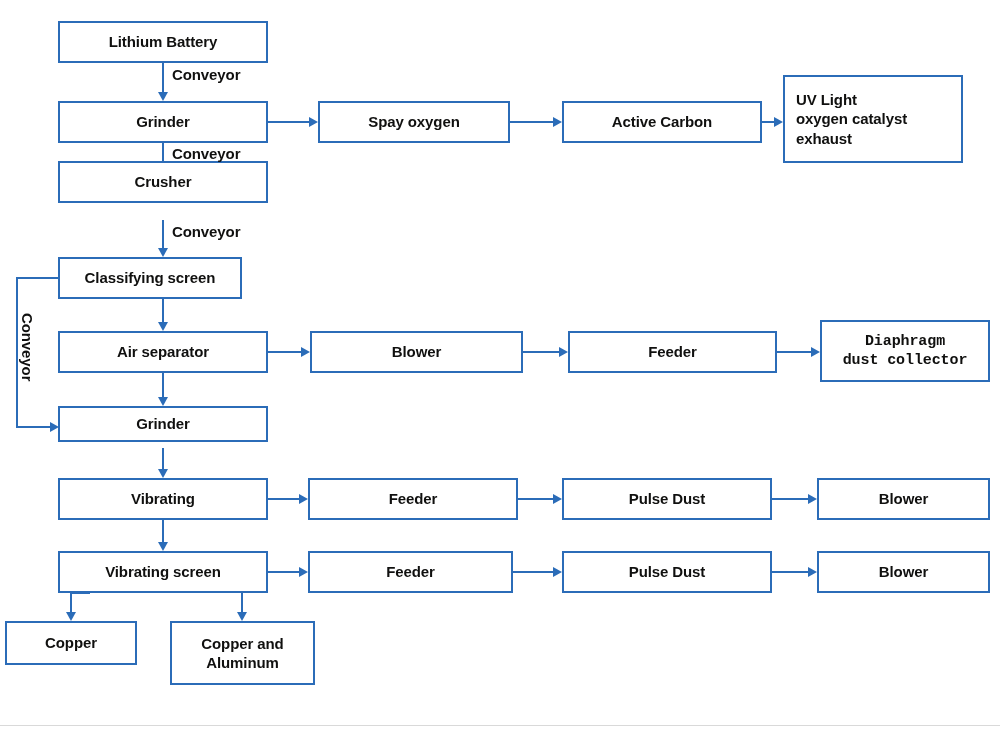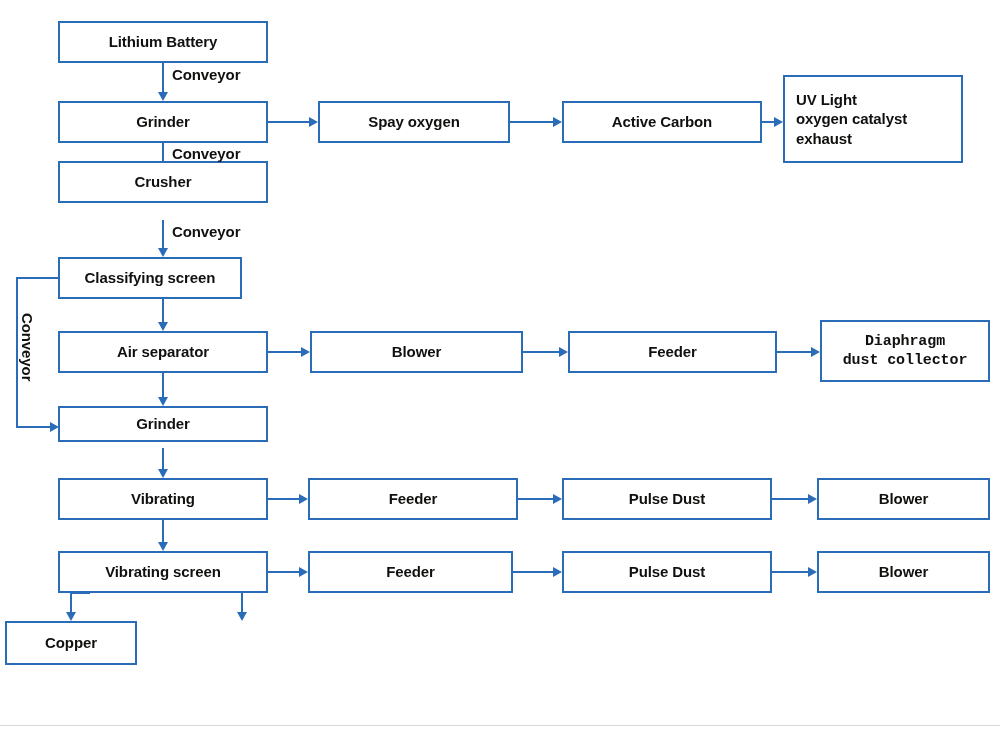--- a/index.html
+++ b/index.html
@@ -210,20 +210,24 @@
   </div>
 
   <div class="node" style="left:817px;top:551px;width:173px;height:42px;">
     <span>Blower</span>
   </div>
 
   <div class="node" style="left:5px;top:621px;width:132px;height:44px;">
     <span>Copper</span>
   </div>
 
+  <div class="node" style="left:170px;top:621px;width:145px;height:64px;">
+    <span style="white-space:pre-line;">Copper and
+Aluminum</span>
+  </div>
 
   <div class="edge-label" style="left:172px;top:66px;">Conveyor</div>
   <div class="edge-label" style="left:172px;top:145px;">Conveyor</div>
   <div class="edge-label" style="left:172px;top:223px;">Conveyor</div>
   <div class="edge-label vert" style="left:36px;top:313px;">Conveyor</div>
 
   <div class="footer-rule" style="top:725px;"></div>
 
 </div>
 

